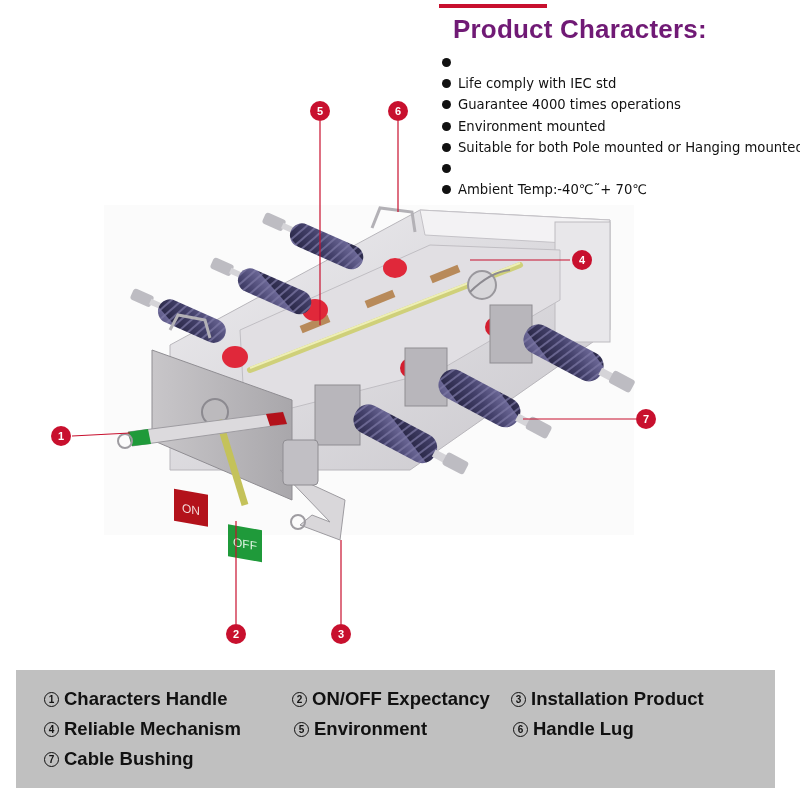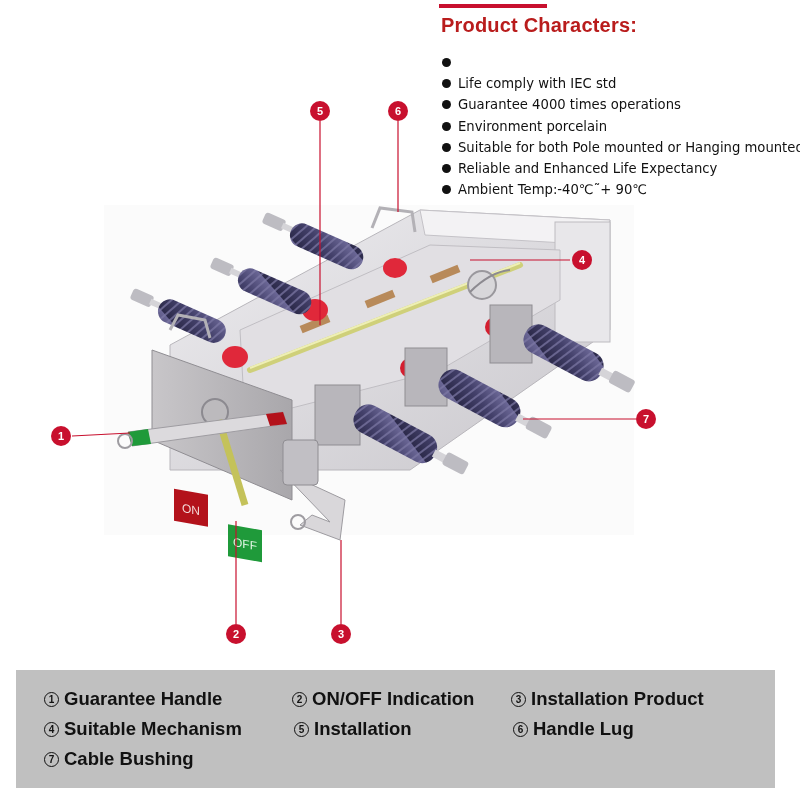--- a/index.html
+++ b/index.html
@@ -1,20 +1,20 @@
 <!DOCTYPE html>
 <html><head>
 <meta charset="utf-8">
 <style>
   html, body { margin: 0; padding: 0; background: #ffffff; }
   body { width: 800px; height: 800px; position: relative; overflow: hidden; font-family: "DejaVu Sans", sans-serif; }
 
   
   .top-rule { position: absolute; left: 439px; top: 4px; width: 108px; height: 4px; }
-  .title { position: absolute; left: 441px; top: 14px; font-family: "Liberation Sans", sans-serif; font-weight: bold; font-size: 20px; color: #b91c1c; letter-spacing: 0.2px; }
+  .title { position: absolute; left: 453px; top: 14px; font-family: "Liberation Sans", sans-serif; font-weight: bold; font-size: 26px; color: #701a75; letter-spacing: 0.2px; }
   .features { position: absolute; left: 442px; top: 52px; margin: 0; padding: 0; list-style: none; }
   .features li { font-family: "DejaVu Sans", sans-serif; font-size: 13.2px; color: #111; height: 21.2px; line-height: 21.2px; white-space: nowrap; display: flex; align-items: center; }
   .bullet { display: inline-block; width: 9px; height: 9px; border-radius: 50%; background: #111; margin-right: 7px; flex: none; }
 
   
   .illustration { position: absolute; left: 0; top: 95px; width: 800px; height: 560px; }
   .illustration svg { display: block; }
 
   
   .callout-num { font-family: "Liberation Sans", sans-serif; font-weight: bold; font-size: 11px; fill: #ffffff; }
@@ -36,33 +36,32 @@
   <li>
       <span class="bullet"></span>
       <span>Life comply with IEC std</span>
     </li>
   <li>
       <span class="bullet"></span>
       <span>Guarantee 4000 times operations</span>
     </li>
   <li>
       <span class="bullet"></span>
-      <span>Environment  porcelain</span>
+      <span>Environment  mounted</span>
     </li>
   <li>
       <span class="bullet"></span>
       <span>Suitable for both Pole mounted or Hanging mounted</span>
     </li>
   <li>
       <span class="bullet"></span>
-      <span>Reliable and Enhanced Life Expectancy</span>
-    </li>
-  <li>
-      <span class="bullet"></span>
-      <span>Ambient  Temp:-40℃˜+ 90℃</span>
+    </li>
+  <li>
+      <span class="bullet"></span>
+      <span>Ambient  Temp:-40℃˜+ 70℃</span>
     </li>
 </ul>
 
 <div class="illustration">
 <svg width="800" height="560" viewBox="0 95 800 560" xmlns="http://www.w3.org/2000/svg">
   <defs>
     <linearGradient id="bushGrad" x1="0" y1="0" x2="0" y2="1">
       <stop offset="0" stop-color="#6b6796"></stop>
       <stop offset="0.5" stop-color="#43406a"></stop>
       <stop offset="1" stop-color="#2c2a4a"></stop>
@@ -219,37 +218,37 @@
   <g>
     <circle cx="646" cy="419" r="10" fill="#c8102e"></circle>
     <text class="callout-num" x="646" y="423" text-anchor="middle">7</text>
   </g>
 </svg>
 </div>
 
 <div class="legend" style="background: rgb(192, 192, 192);">
   <div class="legend-item" style="left:28px; top:18px;">
     <span class="legend-num">1</span>
-      <span>Guarantee Handle</span>
+      <span>Characters Handle</span>
   </div>
   <div class="legend-item" style="left:276px; top:18px;">
     <span class="legend-num">2</span>
-      <span>ON/OFF Indication</span>
+      <span>ON/OFF Expectancy</span>
   </div>
   <div class="legend-item" style="left:495px; top:18px;">
     <span class="legend-num">3</span>
       <span>Installation Product</span>
   </div>
   <div class="legend-item" style="left:28px; top:48px;">
     <span class="legend-num">4</span>
-      <span>Suitable Mechanism</span>
+      <span>Reliable Mechanism</span>
   </div>
   <div class="legend-item" style="left:278px; top:48px;">
     <span class="legend-num">5</span>
-      <span>Installation</span>
+      <span>Environment</span>
   </div>
   <div class="legend-item" style="left:497px; top:48px;">
     <span class="legend-num">6</span>
       <span>Handle Lug</span>
   </div>
   <div class="legend-item" style="left:28px; top:78px;">
     <span class="legend-num">7</span>
       <span>Cable Bushing</span>
   </div>
 </div>

